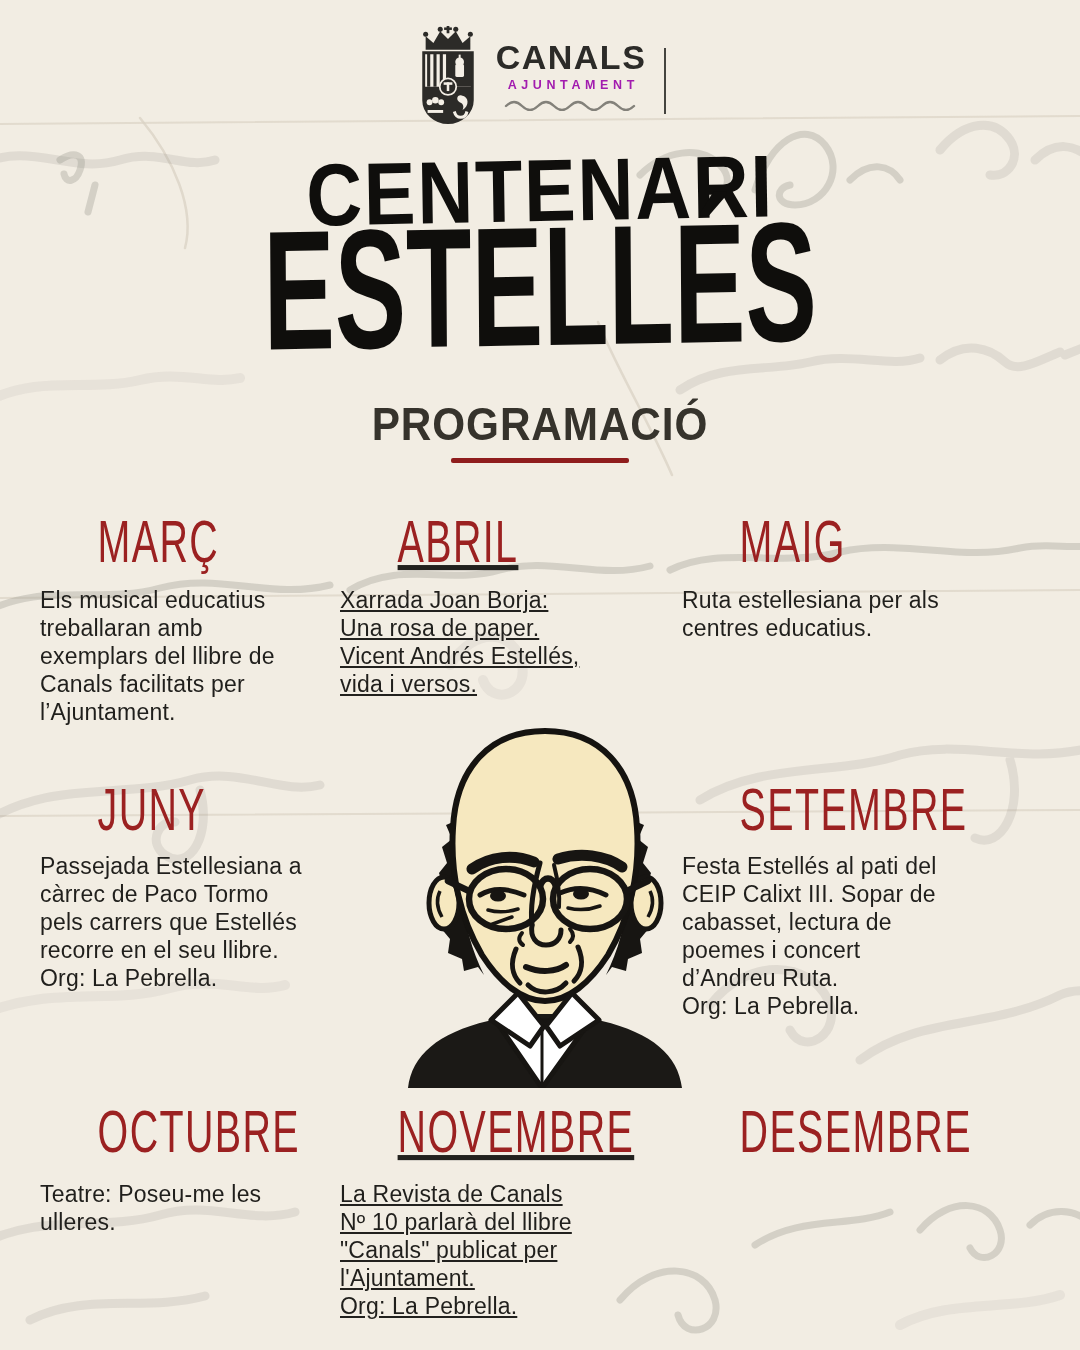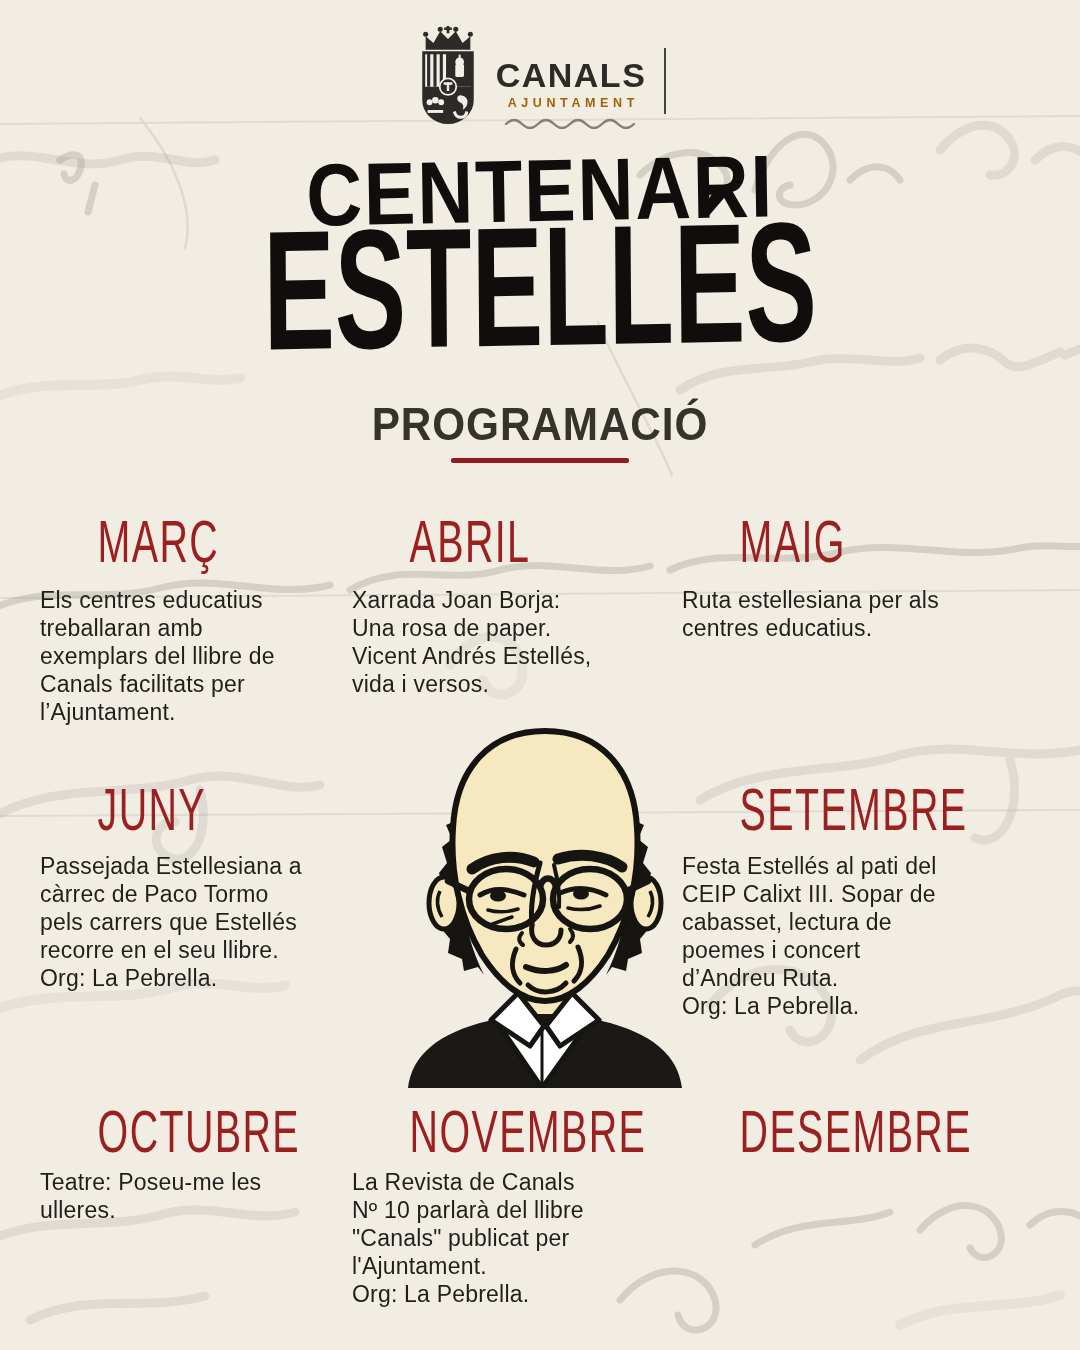--- a/index.html
+++ b/index.html
@@ -12,45 +12,45 @@
   .bg-script path{fill:none;stroke:#8f8d86;stroke-linecap:round;stroke-linejoin:round;}
   .bg-script .s-a{stroke-width:7;opacity:.30;}
   .bg-script .s-b{stroke-width:9;opacity:.18;}
   .bg-script .s-c{stroke-width:10;opacity:.11;}
   .bg-script .crease{stroke:#ddd6c8;stroke-width:2;opacity:.8;}
   .bg-script .crack{stroke:#d9d2c4;stroke-width:2.5;opacity:.75;}
 
   
   .logo{position:absolute;top:22px;left:0;right:0;display:flex;justify-content:center;align-items:flex-start;gap:14px;}
   .coat{width:68px;height:100px;margin-top:4px;}
-  .logo-text{display:flex;flex-direction:column;align-items:center;margin-top:36px;}
+  .logo-text{display:flex;flex-direction:column;align-items:center;margin-top:18px;}
   .logo-name{font-size:34px;font-weight:bold;letter-spacing:1.5px;color:#2c2b28;line-height:1;}
-  .logo-sub{font-size:12.5px;font-weight:bold;letter-spacing:4.6px;color:#a16207;margin-top:4px;text-indent:4.6px;}
+  .logo-sub{font-size:12.5px;font-weight:bold;letter-spacing:4.6px;color:#a21caf;margin-top:4px;text-indent:4.6px;}
   .logo-wave{margin-top:5px;}
   .logo-divider{width:2px;height:66px;background:#45443f;margin-top:26px;margin-left:4px;}
 
   
   .title1,.title2{position:absolute;left:0;right:0;text-align:center;color:#0f0e0c;font-weight:bold;line-height:1;margin:0;white-space:nowrap;}
   .title1{top:147px;font-size:88px;letter-spacing:2px;transform:scale(.88,1) rotate(-1deg);}
   .title2{top:201px;font-size:170px;letter-spacing:0;transform:scale(.63,1) rotate(-.6deg);}
 
   .section-title{position:absolute;top:400px;left:0;right:0;margin:0;text-align:center;
     font-size:47px;font-weight:bold;letter-spacing:1px;color:#36332c;transform:scale(.9,1);line-height:1;}
   .section-rule{position:absolute;top:458px;left:0;right:0;margin:0 auto;width:178px;height:4.5px;background:#8f1d1d;border-radius:2px;}
 
   
   .cell{position:absolute;width:360px;text-align:left;}
   .r1{top:512px;} .r2{top:780px;} .r3{top:1102px;}
-  .col1{left:40px;} .col2{left:352px;} .col3{left:682px;}
+  .col1{left:40px;} .col2{left:340px;text-decoration:underline;} .col3{left:682px;}
   .month{margin:0;font-size:58px;line-height:1;font-weight:400;letter-spacing:2px;
     color:#9b2121;transform:scale(.68,1.02);transform-origin:50% 0;white-space:nowrap;}
   .cell p{margin:14px 0 0;font-size:23px;line-height:28px;letter-spacing:.2px;
     color:#201f1c;white-space:pre-line;}
   .r1 .cell p, .cell.r1 p{margin-top:16px;}
-  .cell.r3 p{margin-top:8px;}
+  .cell.r3 p{margin-top:20px;}
   .cell p + p{margin-top:40px;}
 
   .portrait{position:absolute;left:390px;top:723px;width:310px;height:365px;}
 </style>
 </head>
 <body>
 
 <div class="poster">
 
   <svg class="bg-script" viewBox="0 0 1080 1350" aria-hidden="true">
@@ -125,21 +125,21 @@
   </header>
 
   <h1 class="title1">CENTENARI</h1>
   <h1 class="title2">ESTELLÉS</h1>
 
   <h2 class="section-title">PROGRAMACIÓ</h2>
   <div class="section-rule"></div>
 
   <section class="cell r1 col1">
     <h3 class="month">MARÇ</h3>
-    <p>Els centres educatius
+    <p>Els musical educatius
 treballaran amb
 exemplars del llibre de
 Canals facilitats per
 l’Ajuntament.</p>
   </section>
   <section class="cell r1 col2">
     <h3 class="month">ABRIL</h3>
     <p>Xarrada Joan Borja:
 Una rosa de paper.
 Vicent Andrés Estellés,

